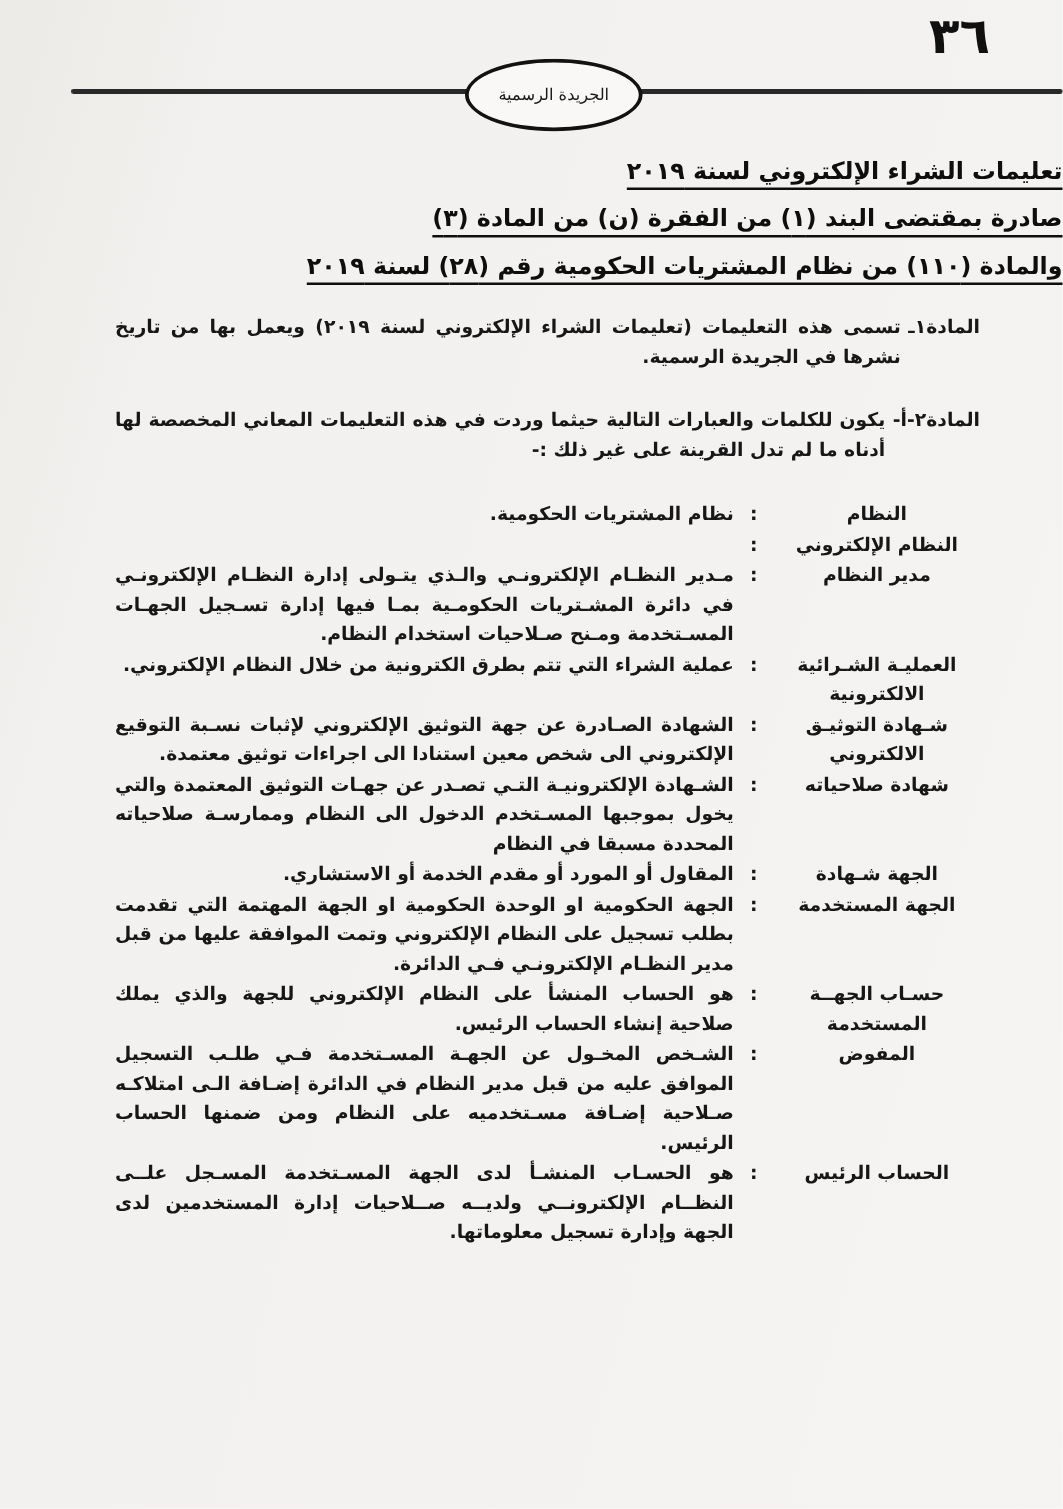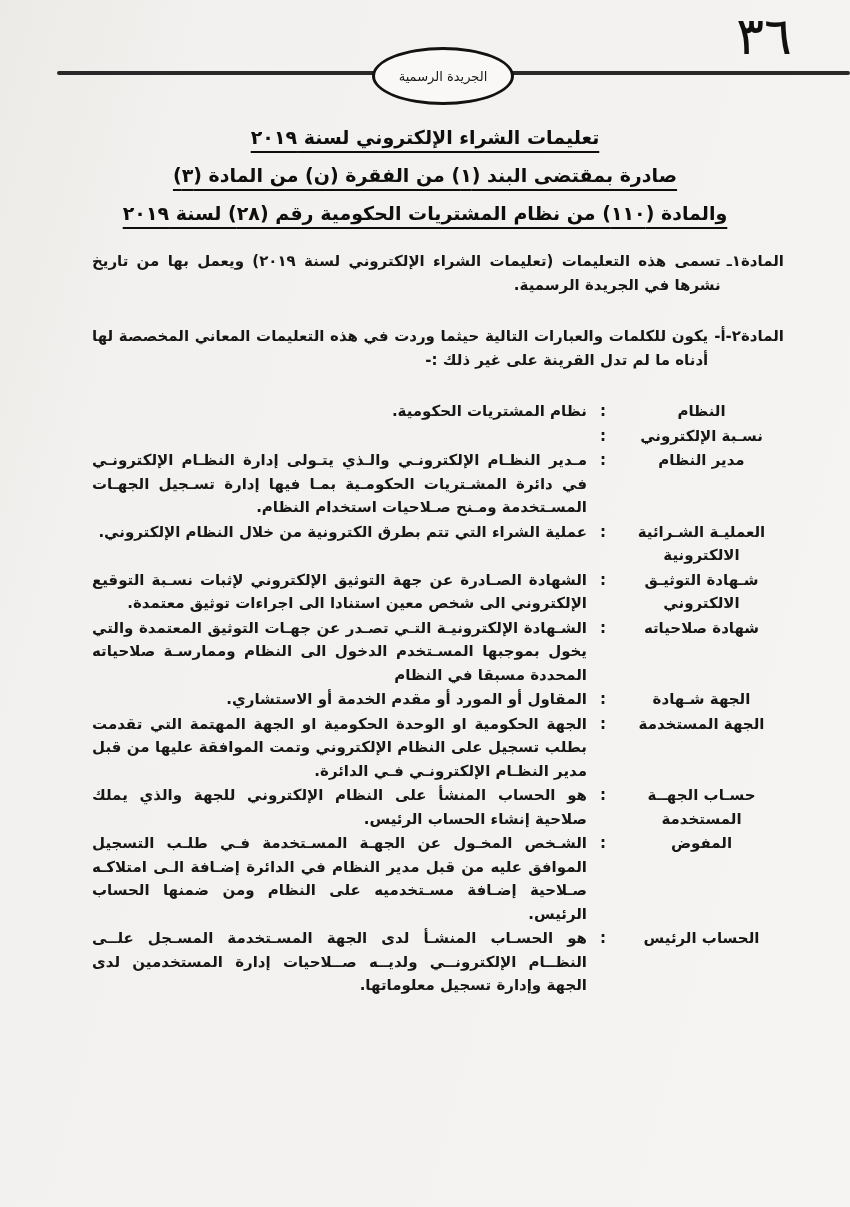--- a/index.html
+++ b/index.html
@@ -15,22 +15,22 @@
     color: #1c1c1c;
     overflow: hidden;
   }
   .scan {
     filter: blur(0.3px) contrast(1.04);
   }
   .page-number {
     position: absolute;
     top: 6px;
     right: 58px;
-    font-size: 52px;
-    font-weight: 400;
+    font-size: 40px;
+    font-weight: 700;
     letter-spacing: 2px;
     color: #141414;
   }
   .header-rule {
     position: absolute;
     top: 71px;
     left: 57px;
     right: 0;
     height: 4px;
     background: #2c2c2c;
@@ -50,21 +50,20 @@
     justify-content: center;
     font-size: 13px;
     font-weight: 400;
     direction: rtl;
   }
   .title-block {
     position: absolute;
     top: 118px;
     left: 0;
     right: 0;
-    text-align: center;
     direction: rtl;
   }
   .title-line {
     display: block;
     font-size: 19px;
     font-weight: 700;
     line-height: 38px;
     text-decoration: underline;
     text-decoration-thickness: 2px;
     text-underline-offset: 7px;
@@ -147,21 +146,21 @@
 
       <div class="definitions">
 
         <div class="def-row">
           <div class="def-term">النظام</div>
           <div class="def-colon">:</div>
           <div class="def-text">نظام المشتريات الحكومية.</div>
         </div>
 
         <div class="def-row">
-          <div class="def-term">نسـبة الإلكتروني</div>
+          <div class="def-term">النظام الإلكتروني</div>
           <div class="def-colon">:</div>
         </div>
 
         <div class="def-row">
           <div class="def-term">مدير النظام</div>
           <div class="def-colon">:</div>
           <div class="def-text">مـدير النظـام الإلكترونـي والـذي يتـولى إدارة النظـام الإلكترونـي في دائرة المشـتريات الحكومـية بمـا فيها إدارة تسـجيل الجهـات المسـتخدمة ومـنح صـلاحيات استخدام النظام.</div>
         </div>
 
         <div class="def-row">

